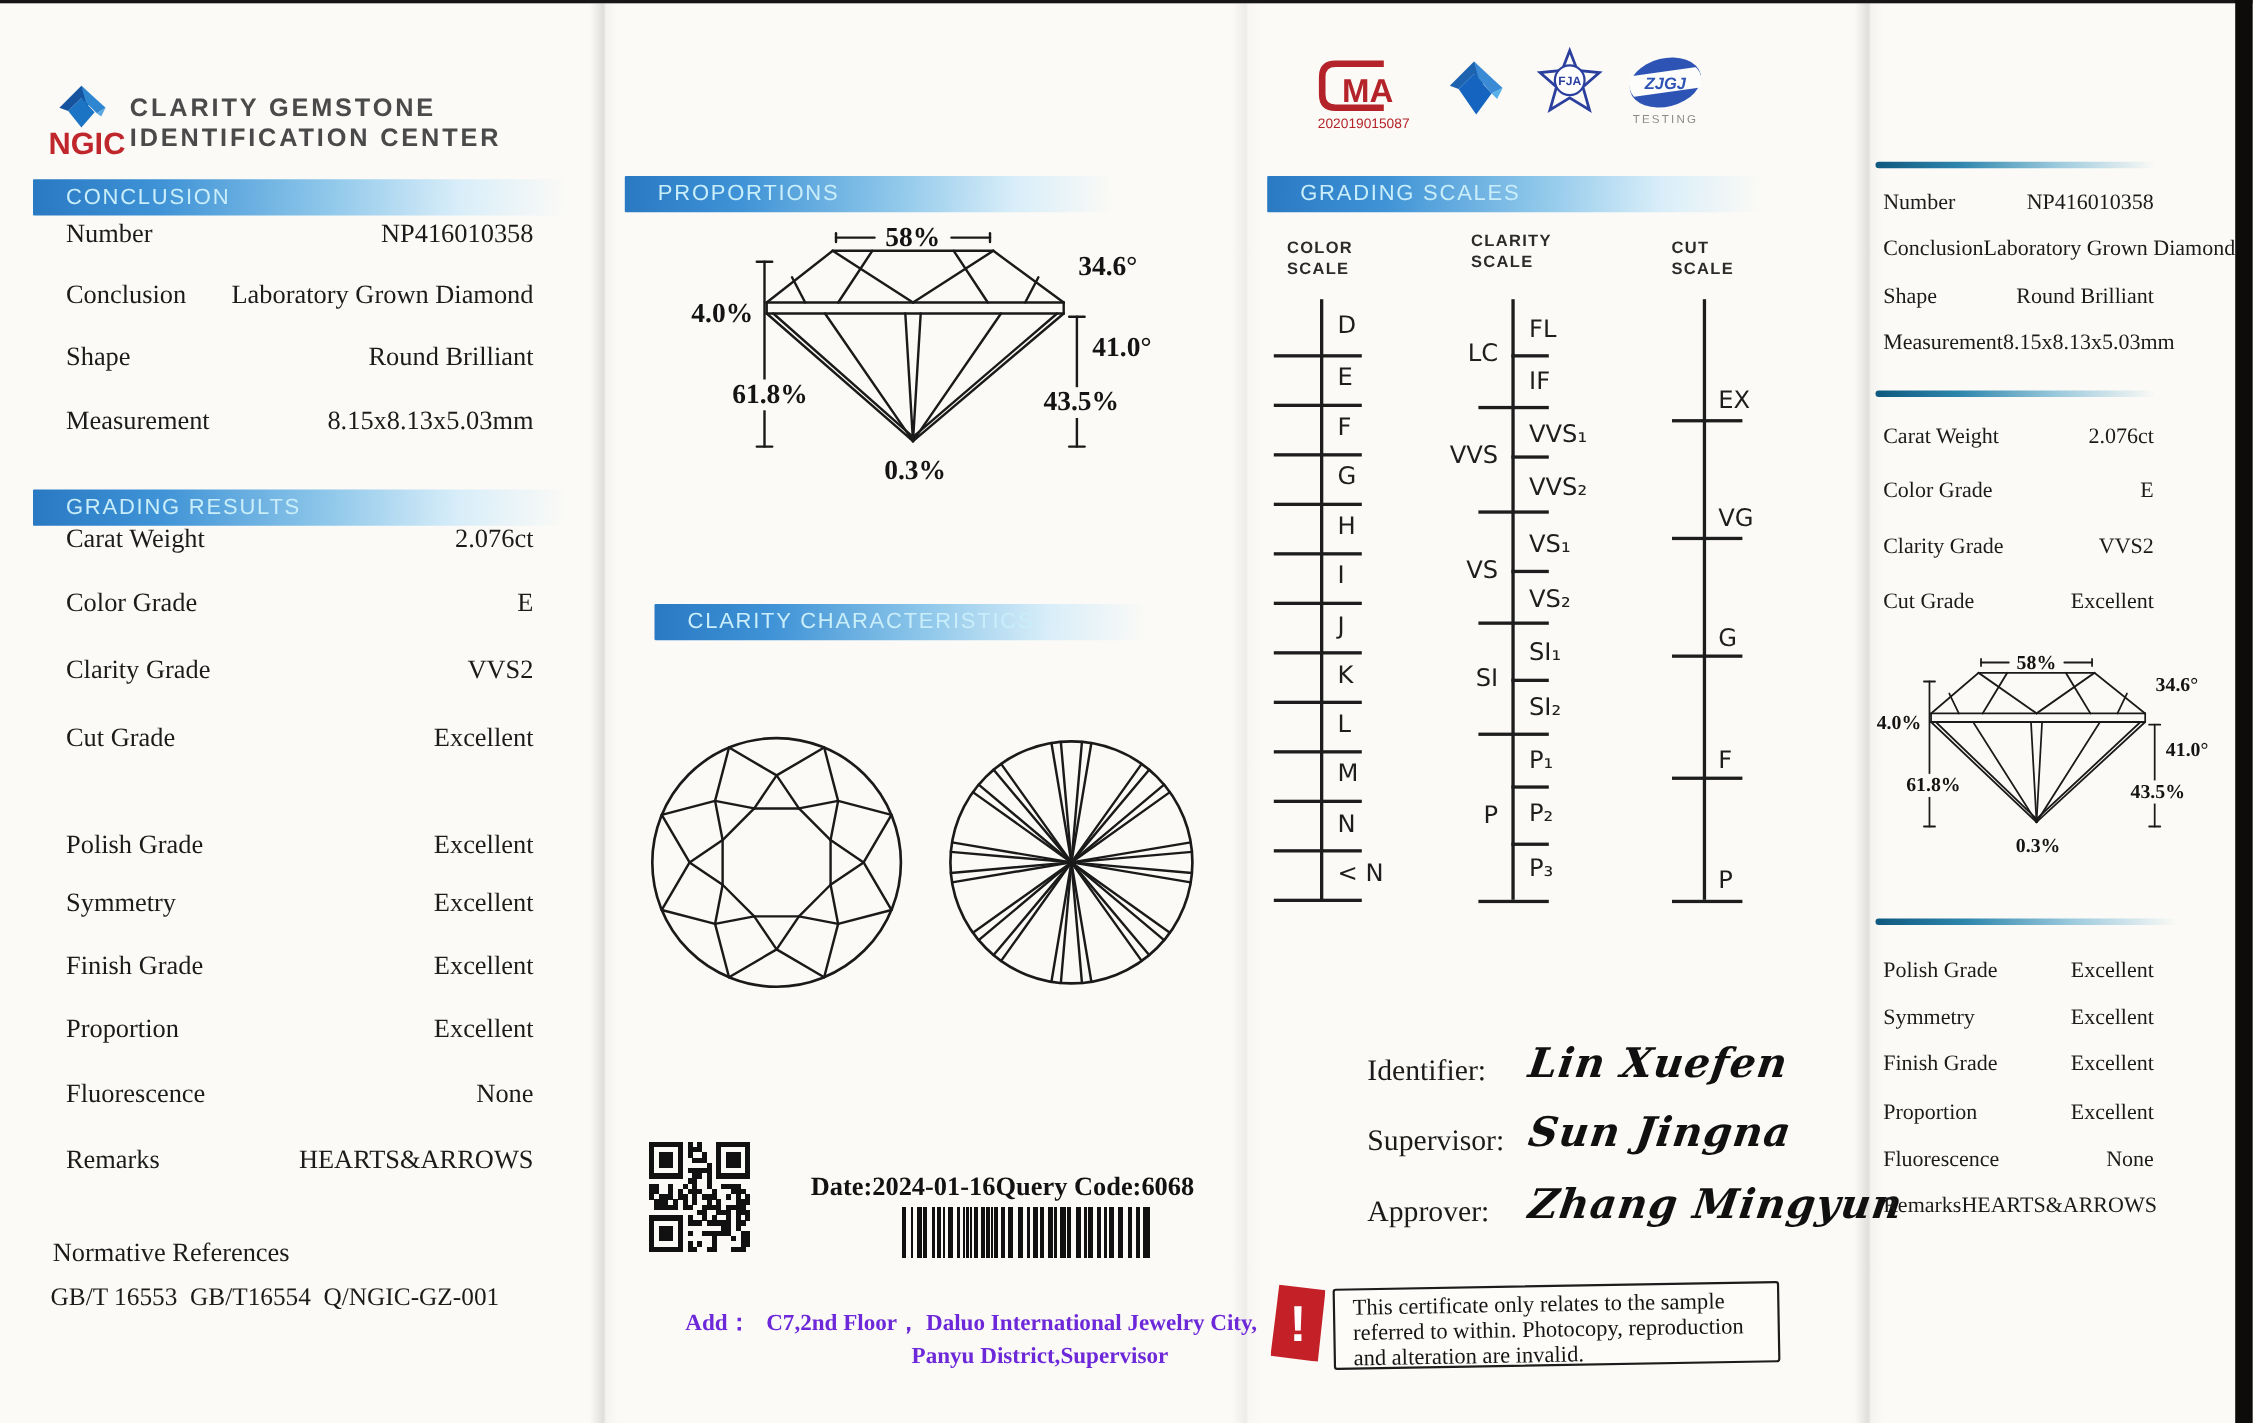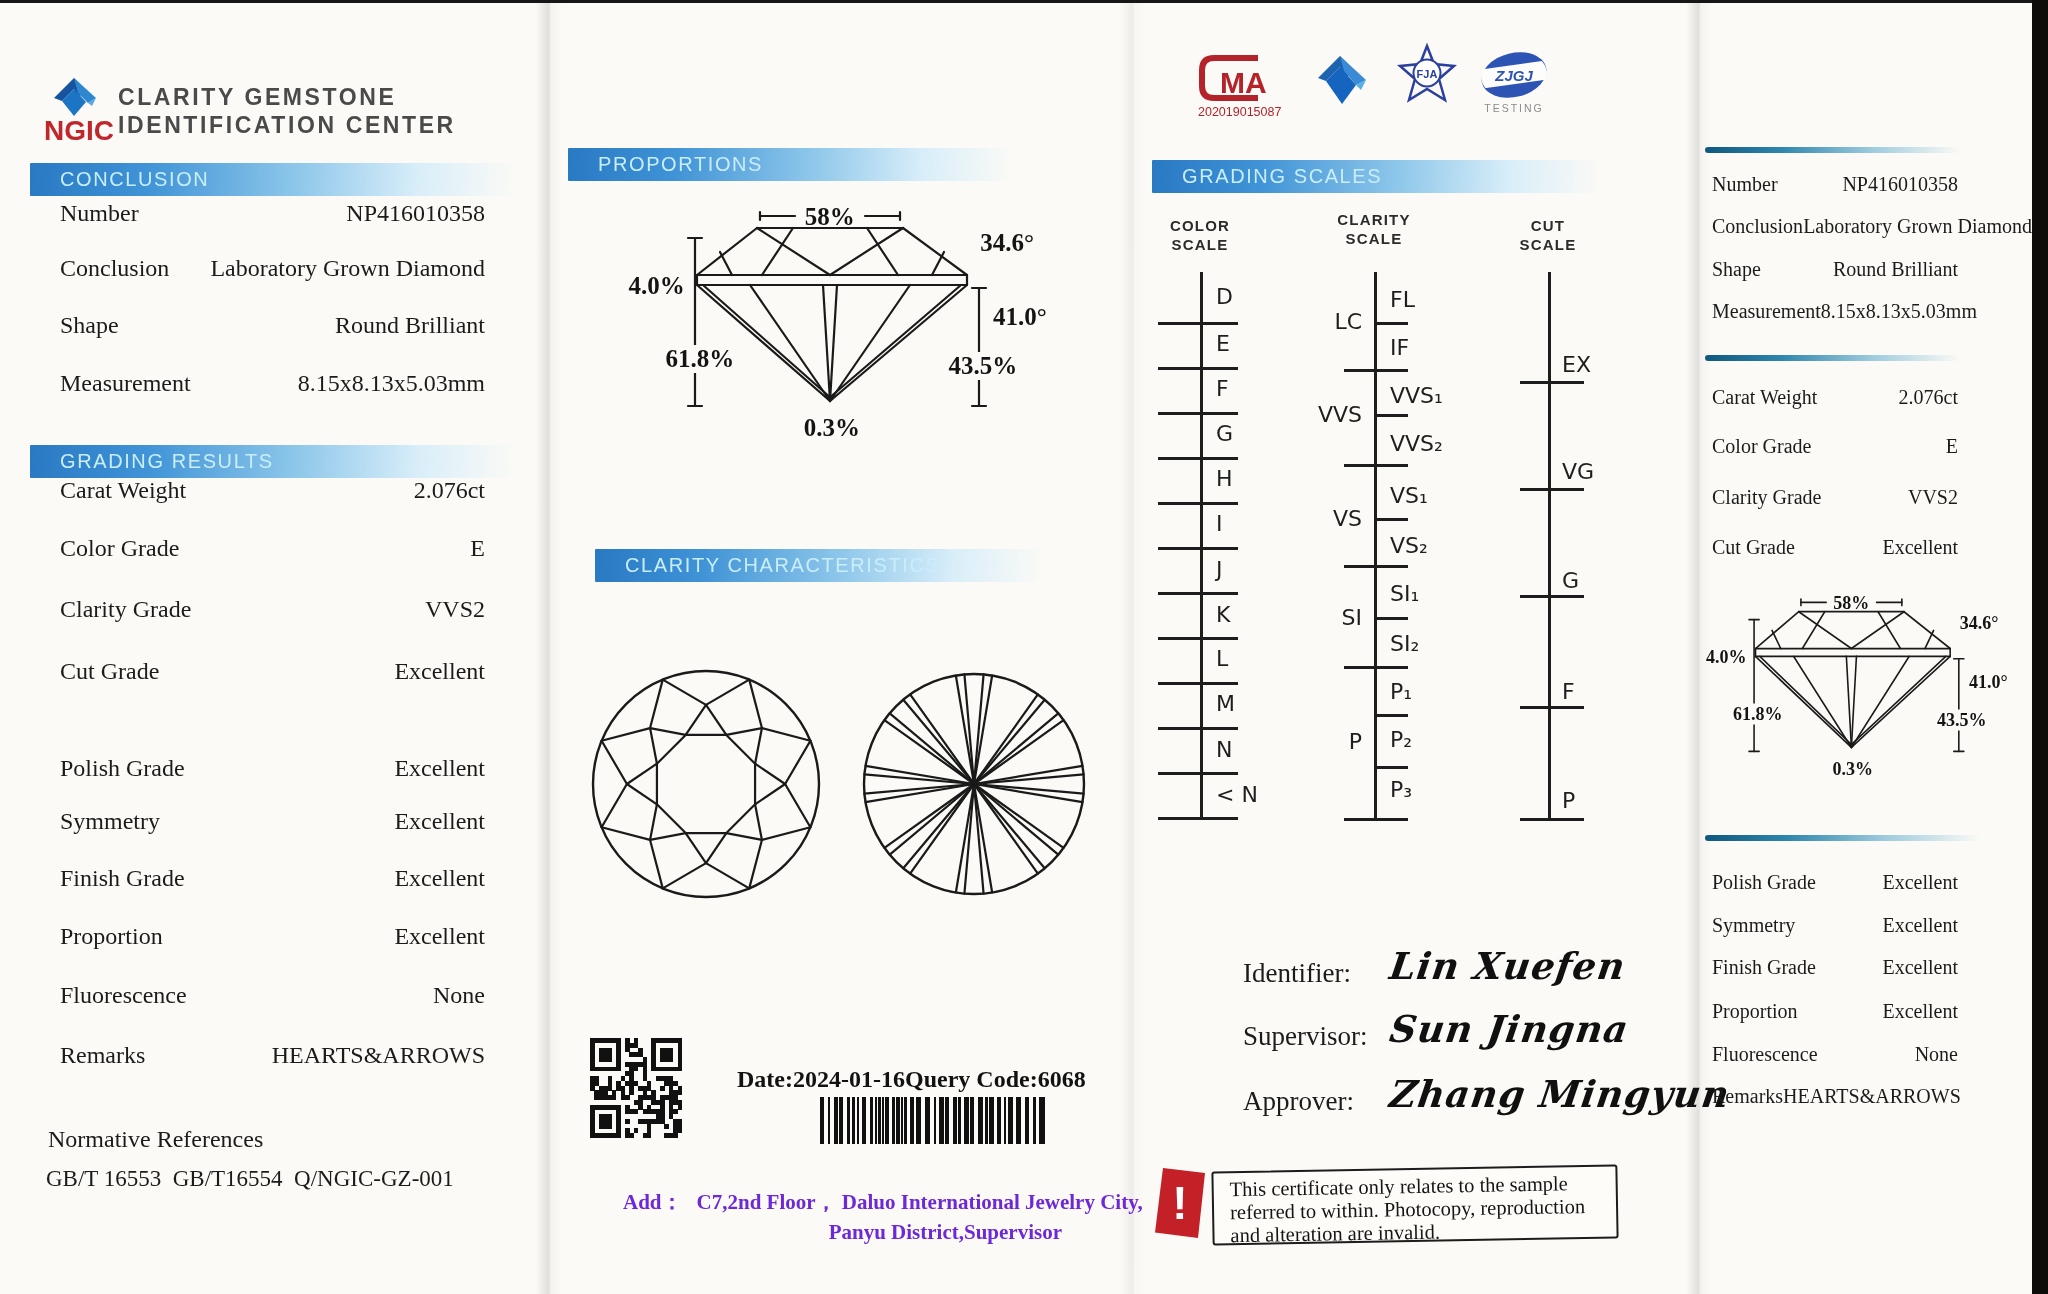--- a/index.html
+++ b/index.html
@@ -23,21 +23,21 @@
   .flabel{white-space:nowrap;}
   .fvalue{white-space:nowrap;text-align:right;}
   
   .orgline{position:absolute;font-family:"Liberation Sans",sans-serif;font-weight:bold;
        color:#4a4a4a;font-size:23px;letter-spacing:2.6px;white-space:nowrap;}
   
   .vline{position:absolute;width:3px;background:#1d1d1d;}
   .tick{position:absolute;height:3px;background:#1d1d1d;}
   .scl{position:absolute;font-family:"DejaVu Sans",sans-serif;font-size:22px;color:#1e1e1e;white-space:nowrap;}
   .sclg{position:absolute;font-family:"DejaVu Sans",sans-serif;font-size:22px;color:#1e1e1e;width:70px;text-align:right;}
-  .schead{position:absolute;transform:translateX(-50%);text-align:center;
+  .schead{position:absolute;transform:translateX(-50%);
        font-family:"Liberation Sans",sans-serif;font-weight:bold;font-size:15px;letter-spacing:1.2px;
        color:#2b2b2b;line-height:19px;white-space:nowrap;}
   
   .propwrap{position:absolute;}
   .plab{position:absolute;transform:translate(-50%,-50%);font-weight:bold;color:#141414;white-space:nowrap;}
   .propwrap.big .plab{font-size:25px;}
   .propwrap.small .plab{font-size:18px;}
   .plab.onln{background:#fbfaf6;padding:0 4px;}
   
   .sig-label{position:absolute;font-size:27px;color:#1b1b1b;white-space:nowrap;}
@@ -133,21 +133,21 @@
     <span class="fvalue">None</span>
   </div>
   <div class="frow p1row" style="top:1042px">
     <span class="flabel">Remarks</span>
     <span class="fvalue">HEARTS&amp;ARROWS</span>
   </div>
 
   <div style="position:absolute;left:48px;top:1126px;font-size:24px">Normative References</div>
   <div style="position:absolute;left:46px;top:1166px;font-size:23px;white-space:pre">GB/T 16553  GB/T16554  Q/NGIC-GZ-001</div>
 
-  <div class="bar" style="left:568px;top:148px;width:444px">
+  <div class="bar" style="left:568px;top:160px;width:444px">
     <span>PROPORTIONS</span>
   </div>
 
   <div class="propwrap big" style="left:620px;top:208px;width:430px;height:232px">
     <svg class="profile-svg" width="430" height="232" viewBox="0 0 430 232">
         <line x1="137" y1="20" x2="283" y2="20" stroke="#1a1a1a" stroke-width="2.2" stroke-linecap="round"></line>
         <line x1="137" y1="20" x2="77" y2="67" stroke="#1a1a1a" stroke-width="2.2" stroke-linecap="round"></line>
         <line x1="283" y1="20" x2="347" y2="67" stroke="#1a1a1a" stroke-width="2.2" stroke-linecap="round"></line>
         <line x1="77" y1="67" x2="347" y2="67" stroke="#1a1a1a" stroke-width="2.2" stroke-linecap="round"></line>
         <line x1="77" y1="77" x2="347" y2="77" stroke="#1a1a1a" stroke-width="2.2" stroke-linecap="round"></line>

